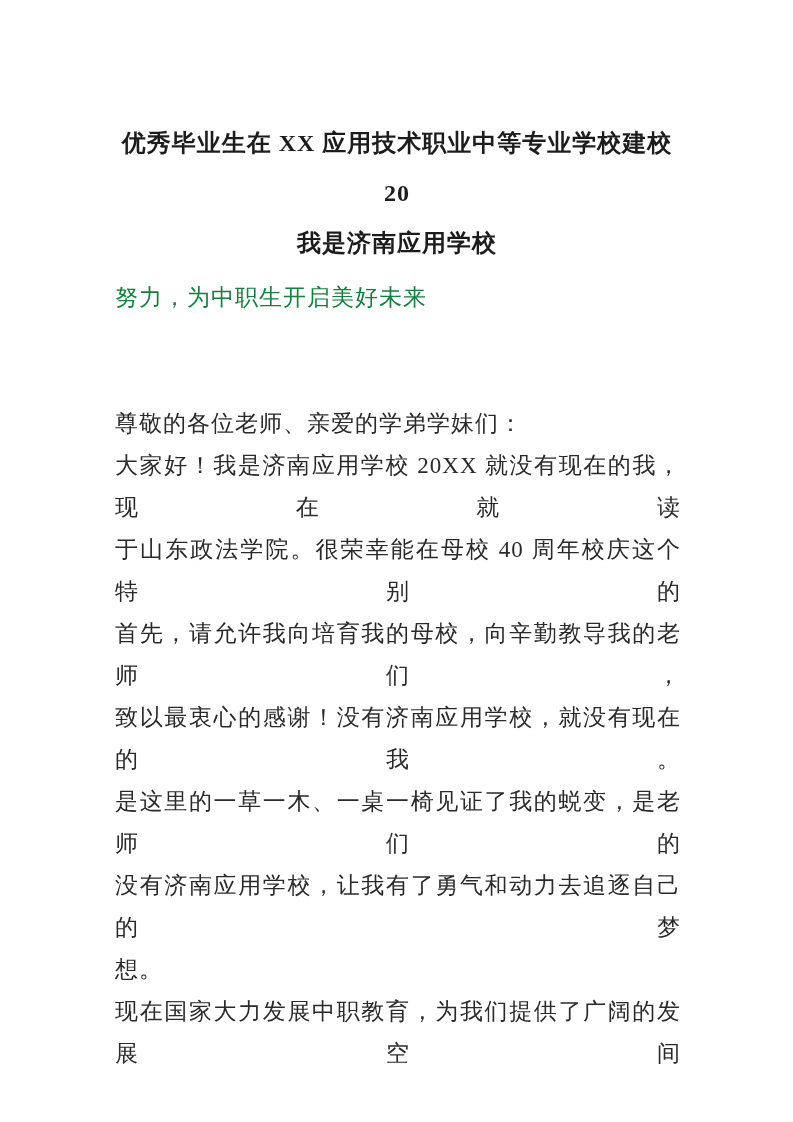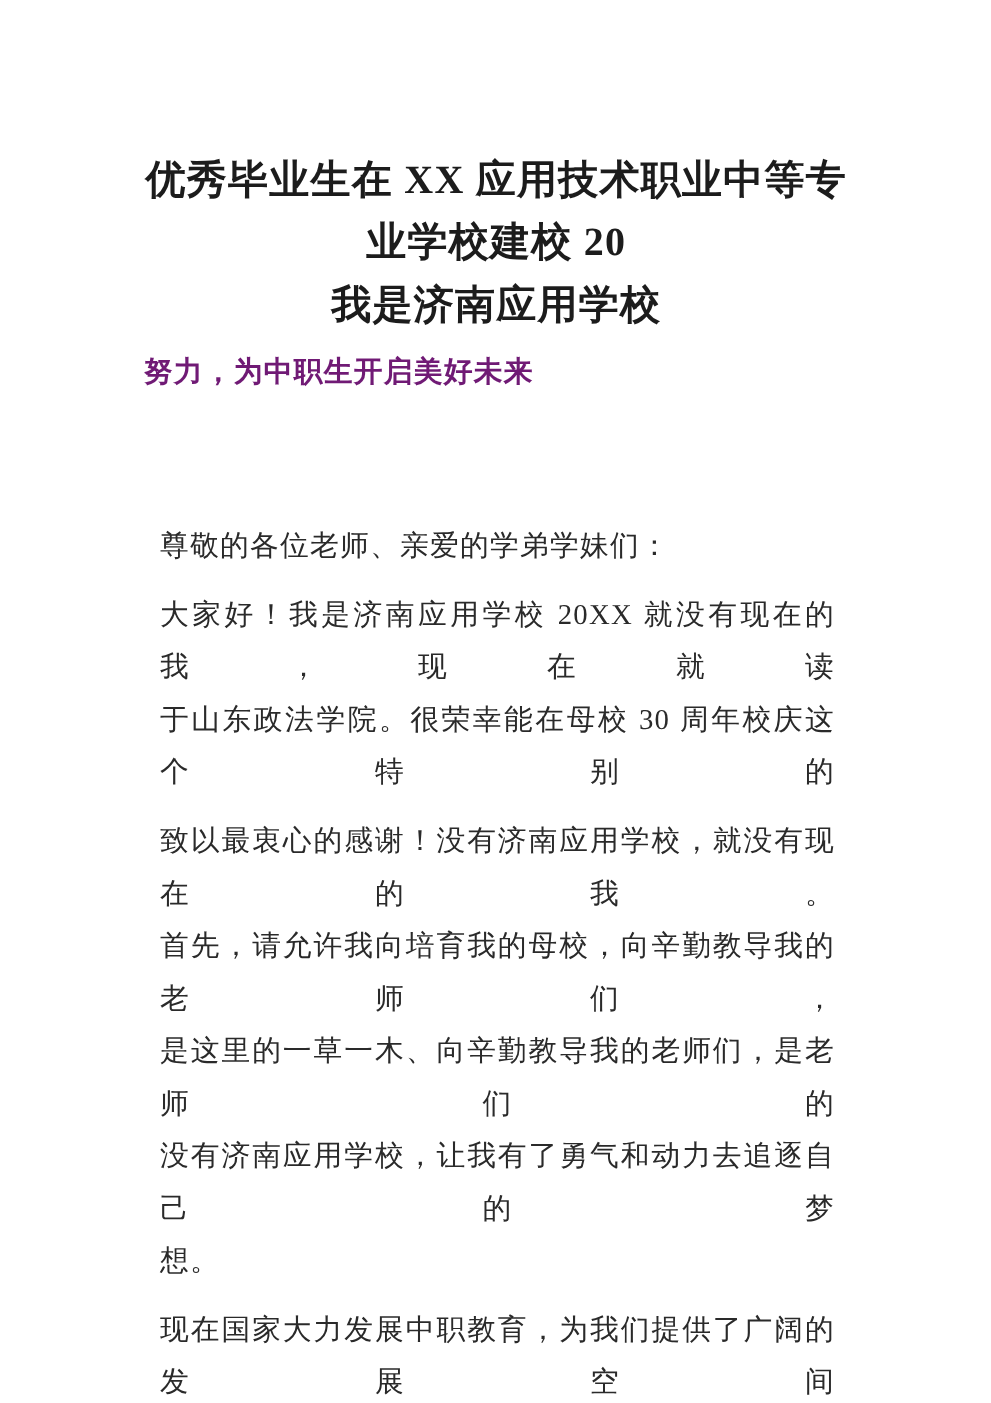--- a/index.html
+++ b/index.html
@@ -14,49 +14,48 @@
     background: #ffffff;
     overflow: hidden;
     font-family: "Liberation Serif", "DejaVu Serif", serif;
     color: #212121;
   }
   .doc-title {
     position: absolute;
     top: 118px;
     left: 113px;
     width: 568px;
-    font-size: 32px;
+    font-size: 24px;
     line-height: 50px;
     font-weight: bold;
     text-align: center;
     letter-spacing: 1px;
     color: #1c1c1c;
     font-family: Liberation Serif, serif;
   }
   .doc-subtitle {
     position: absolute;
     top: 277px;
     left: 115px;
     width: 566px;
     font-size: 23px;
     line-height: 42px;
     letter-spacing: 1px;
-    color: #701a75;
-    font-weight: bold;
+    color: #15803d;
   }
   .doc-body {
     position: absolute;
     top: 403px;
     left: 115px;
     width: 566px;
     font-size: 23px;
     color: #2a2a2a;
   }
   .paragraph {
-    margin: 13px;
+    margin: 0;
     padding: 0;
   }
   .body-line {
     line-height: 42px;
     letter-spacing: 1px;
     text-align: justify;
     text-align-last: justify;
   }
   .body-line.para-end {
     text-align-last: left;
@@ -70,26 +69,26 @@
     <div>优秀毕业生在 XX 应用技术职业中等专业学校建校 20</div>
     <div>我是济南应用学校</div>
   </div>
   <div class="doc-subtitle">努力，为中职生开启美好未来</div>
   <div class="doc-body">
       <div class="paragraph">
         <div class="body-line para-end">尊敬的各位老师、亲爱的学弟学妹们：</div>
       </div>
       <div class="paragraph">
         <div class="body-line">大家好！我是济南应用学校 20XX 就没有现在的我，现在就读</div>
-        <div class="body-line">于山东政法学院。很荣幸能在母校 30 周年校庆这个特别的</div>
+        <div class="body-line">于山东政法学院。很荣幸能在母校 40 周年校庆这个特别的</div>
       </div>
       <div class="paragraph">
+        <div class="body-line">首先，请允许我向培育我的母校，向辛勤教导我的老师们，</div>
         <div class="body-line">致以最衷心的感谢！没有济南应用学校，就没有现在的我。</div>
-        <div class="body-line">首先，请允许我向培育我的母校，向辛勤教导我的老师们，</div>
-        <div class="body-line">是这里的一草一木、向辛勤教导我的老师们，是老师们的</div>
+        <div class="body-line">是这里的一草一木、一桌一椅见证了我的蜕变，是老师们的</div>
         <div class="body-line">没有济南应用学校，让我有了勇气和动力去追逐自己的梦</div>
         <div class="body-line para-end">想。</div>
       </div>
       <div class="paragraph">
         <div class="body-line">现在国家大力发展中职教育，为我们提供了广阔的发展空间</div>
       </div>
     </div>
 </div>
 
 </body></html>

